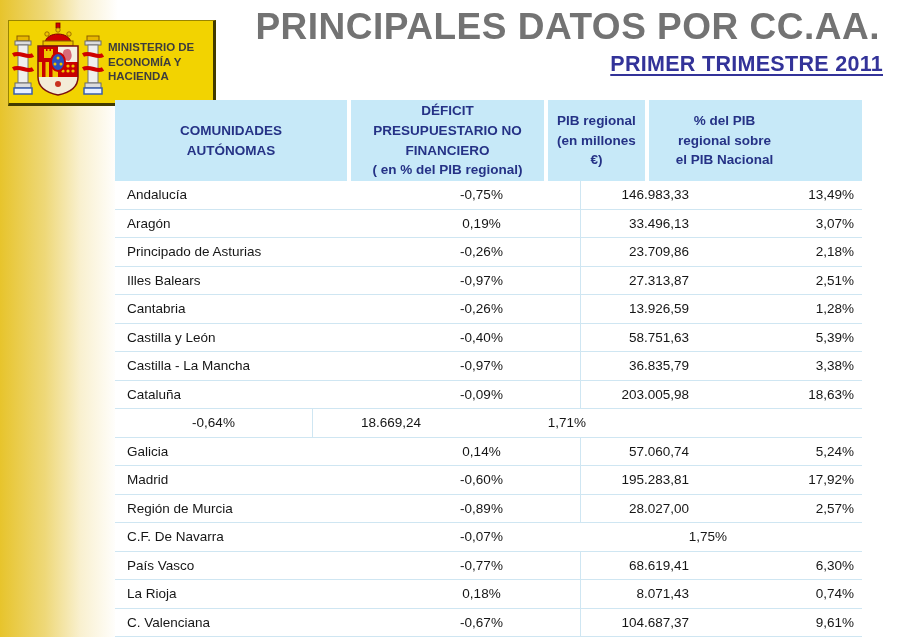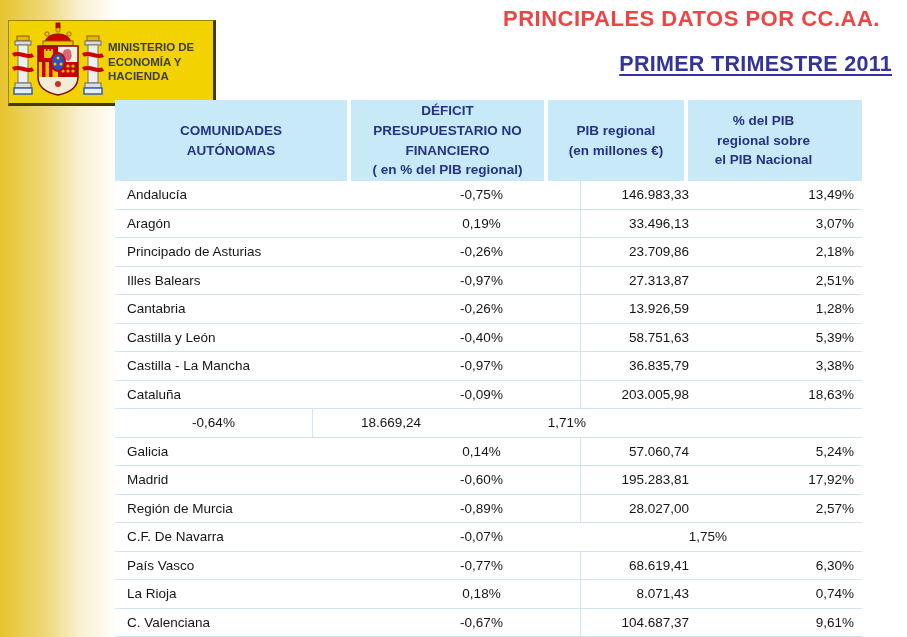--- a/index.html
+++ b/index.html
@@ -24,25 +24,25 @@
     display:flex; align-items:center;
   }
   .coat { margin-left:3px; flex:none; }
   .ministry-text {
     font-size:11.5px; font-weight:bold; color:#3d3d3d;
     line-height:1.3; white-space:pre-line; margin-left:4px;
   }
   
   .page-title {
     position:absolute; top:6px; right:27px;
-    font-size:22px; font-weight:bold; color:#ef4444;
+    font-size:37px; font-weight:bold; color:#737373;
     letter-spacing:0.5px; white-space:nowrap;margin-left:15px;
   }
   .page-subtitle {
-    position:absolute; top:52px; right:15px;
+    position:absolute; top:52px; right:24px;
     font-size:21.5px; font-weight:bold; color:#333399;
     text-decoration:underline; text-underline-offset:3px;
     letter-spacing:0.3px; white-space:nowrap;
   }
   
   .data-table {
     position:absolute; left:115px; top:100px; width:747px; height:537px;
     display:flex; flex-direction:column;
     background:#ffffff;
   }
@@ -52,21 +52,21 @@
     color:#253286; font-weight:bold; font-size:13.5px;
     text-align:center;
   }
   .th {
     display:flex; align-items:center; justify-content:center;
     line-height:1.45; white-space:pre-line; padding:2px 4px;
   }
   .th + .th { border-left:4px solid #ffffff; }
   .th.c1 { width:232px; }
   .th.c2 { width:197px; }
-  .th.c3 { width:140px; }
+  .th.c3 { width:101px; }
   .th.c4 { width:155px; }
   .tbody { display:flex; flex-direction:column; flex:1; }
   .row {
     display:flex; flex:1; align-items:center;
     border-bottom:1px solid #cfe6f2;
     font-size:13.5px; color:#161616;
   }
   .cell { display:flex; align-items:center; height:100%; }
   .cell.c1 { width:268px; padding-left:12px; justify-content:flex-start; }
   .cell.c2 { width:197px; justify-content:center; }

